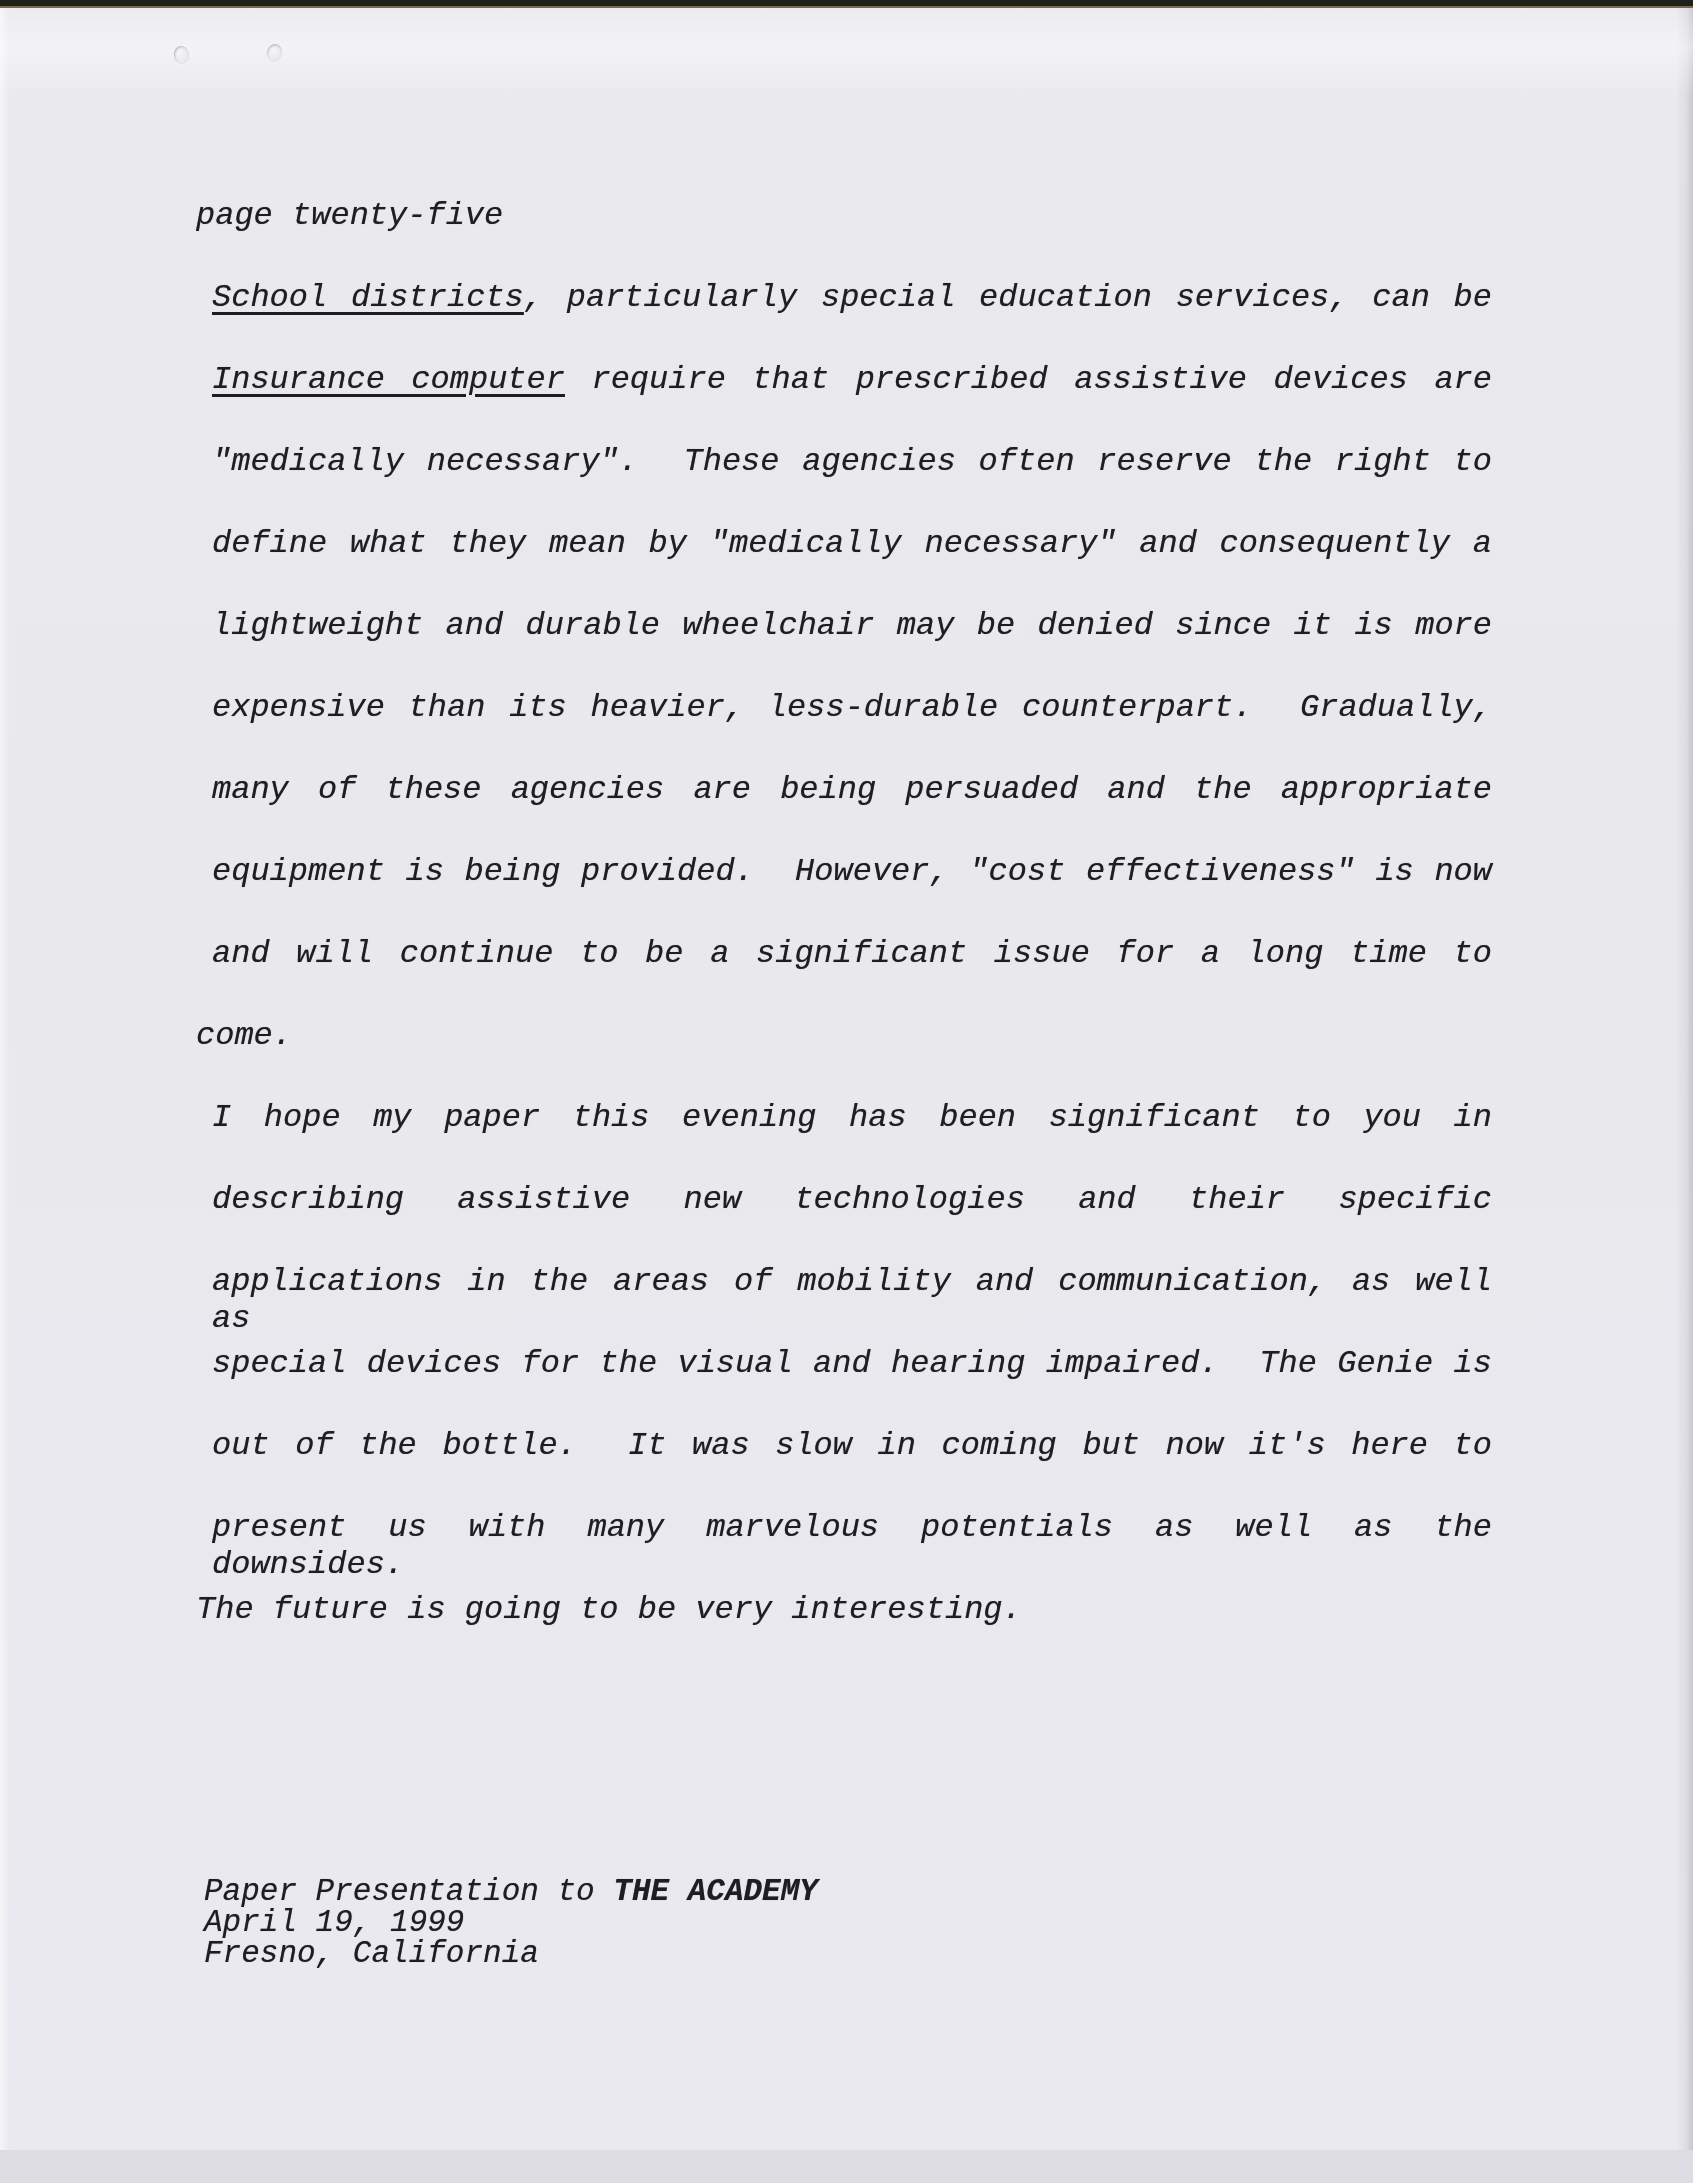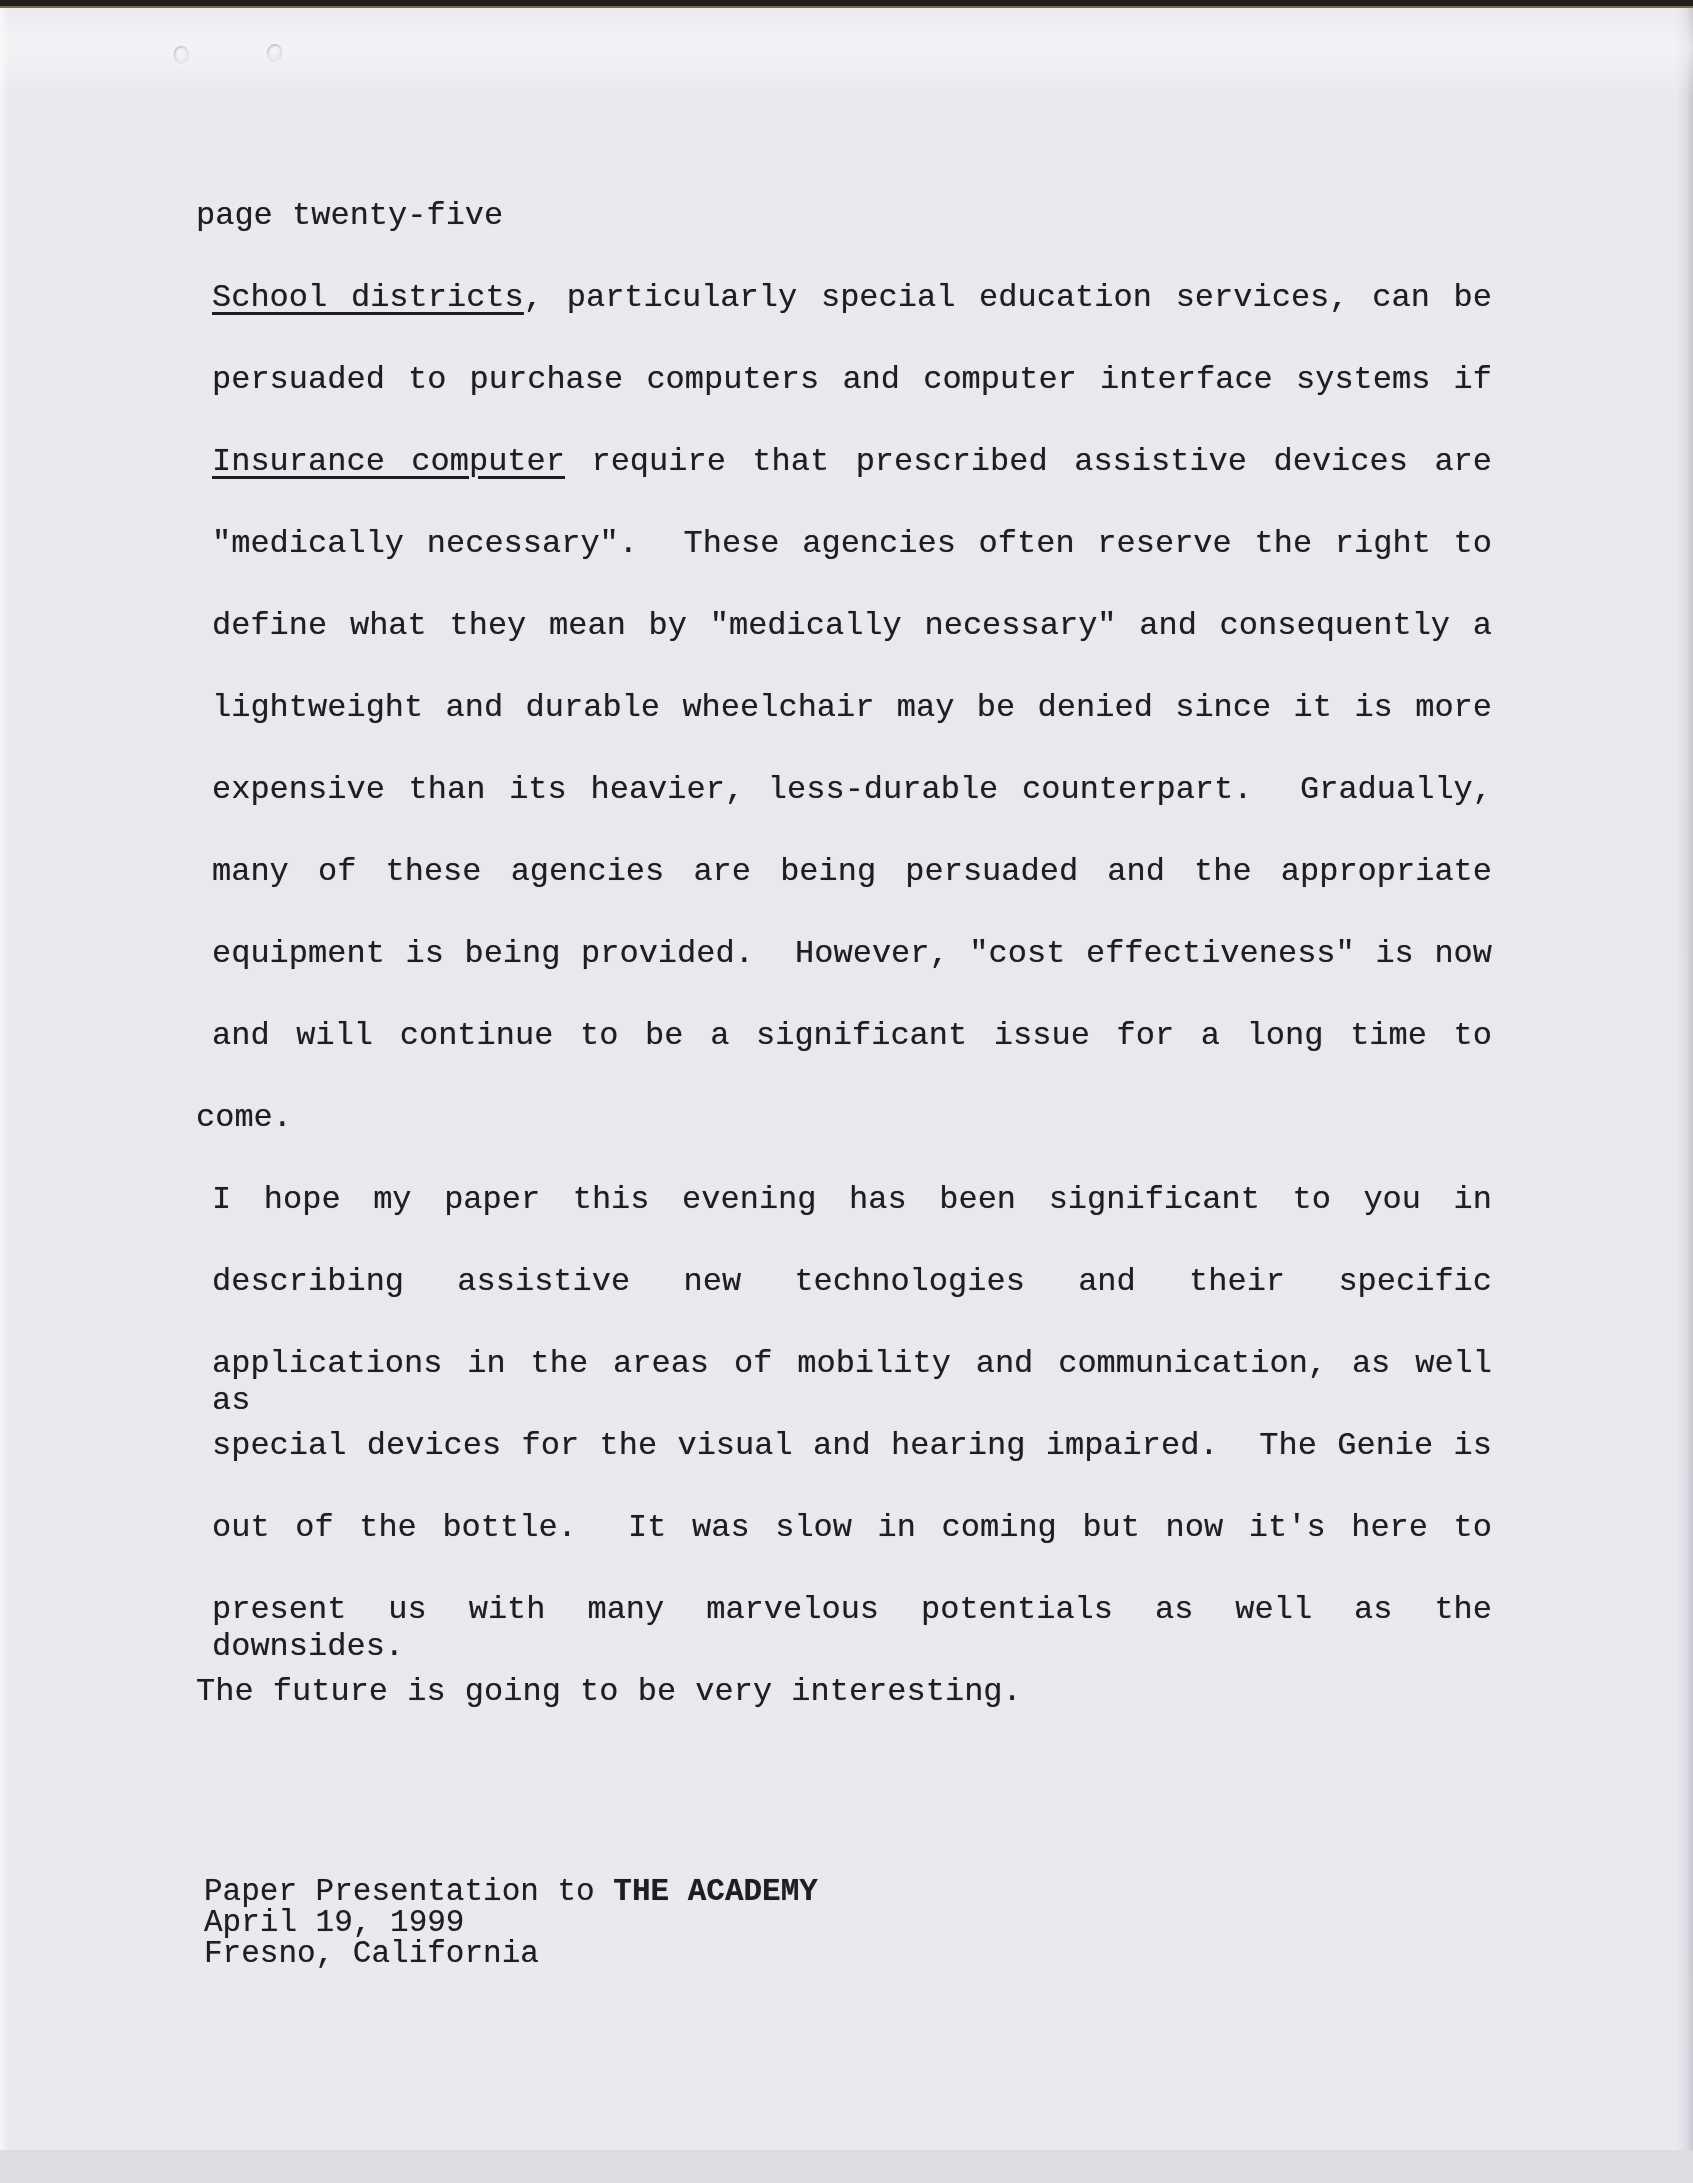--- a/index.html
+++ b/index.html
@@ -14,20 +14,21 @@
   .page {
     position: relative;
     width: 1693px;
     height: 2150px;
     background:
       linear-gradient(180deg, rgba(255,255,255,0.0) 0%, rgba(255,255,255,0.45) 2.2%, rgba(255,255,255,0.0) 4.5%),
       linear-gradient(90deg, rgba(255,255,255,0.55) 0px, rgba(255,255,255,0.0) 9.3px),
       linear-gradient(270deg, rgba(110,108,122,0.28) 0px, rgba(110,108,122,0.10) 6.6px, rgba(110,108,122,0.0) 17.3px),
       linear-gradient(180deg, #eae9ee 0%, #e9e8ed 40%, #eae9ef 100%);
     overflow: hidden;
+    font-style: italic;
   }
 
   
   .scan-topbar {
     position: absolute;
     top: 0; left: 0;
     width: 100%;
     height: 6px;
     background: #21201b;
     border-bottom: 2px solid rgba(148,132,84,0.75);
@@ -89,21 +90,20 @@
 <body>
 
 <div class="page">
   <div class="scan-topbar"></div>
   <div class="hole hole-1"></div>
   <div class="hole hole-2"></div>
 
   <div class="text-block" id="lines">
       <div class="tline"><span>page twenty-five</span></div>
       <div class="tline j"><span class="u">School districts</span><span>, particularly special education services, can be</span></div>
-      <div class="tline j"><span>persuaded to purchase computers and computer interface systems if</span></div>
       <div class="tline j"><span class="u">Insurance computer</span><span> require that prescribed assistive devices are</span></div>
       <div class="tline j"><span>"medically necessary".&nbsp; These agencies often reserve the right to</span></div>
       <div class="tline j"><span>define what they mean by "medically necessary" and consequently a</span></div>
       <div class="tline j"><span>lightweight and durable wheelchair may be denied since it is more</span></div>
       <div class="tline j"><span>expensive than its heavier, less-durable counterpart.&nbsp; Gradually,</span></div>
       <div class="tline j"><span>many of these agencies are being persuaded and the appropriate</span></div>
       <div class="tline j"><span>equipment is being provided.&nbsp; However, "cost effectiveness" is now</span></div>
       <div class="tline j"><span>and will continue to be a significant issue for a long time to</span></div>
       <div class="tline"><span>come.</span></div>
       <div class="tline j"><span>I hope my paper this evening has been significant to you in</span></div>

